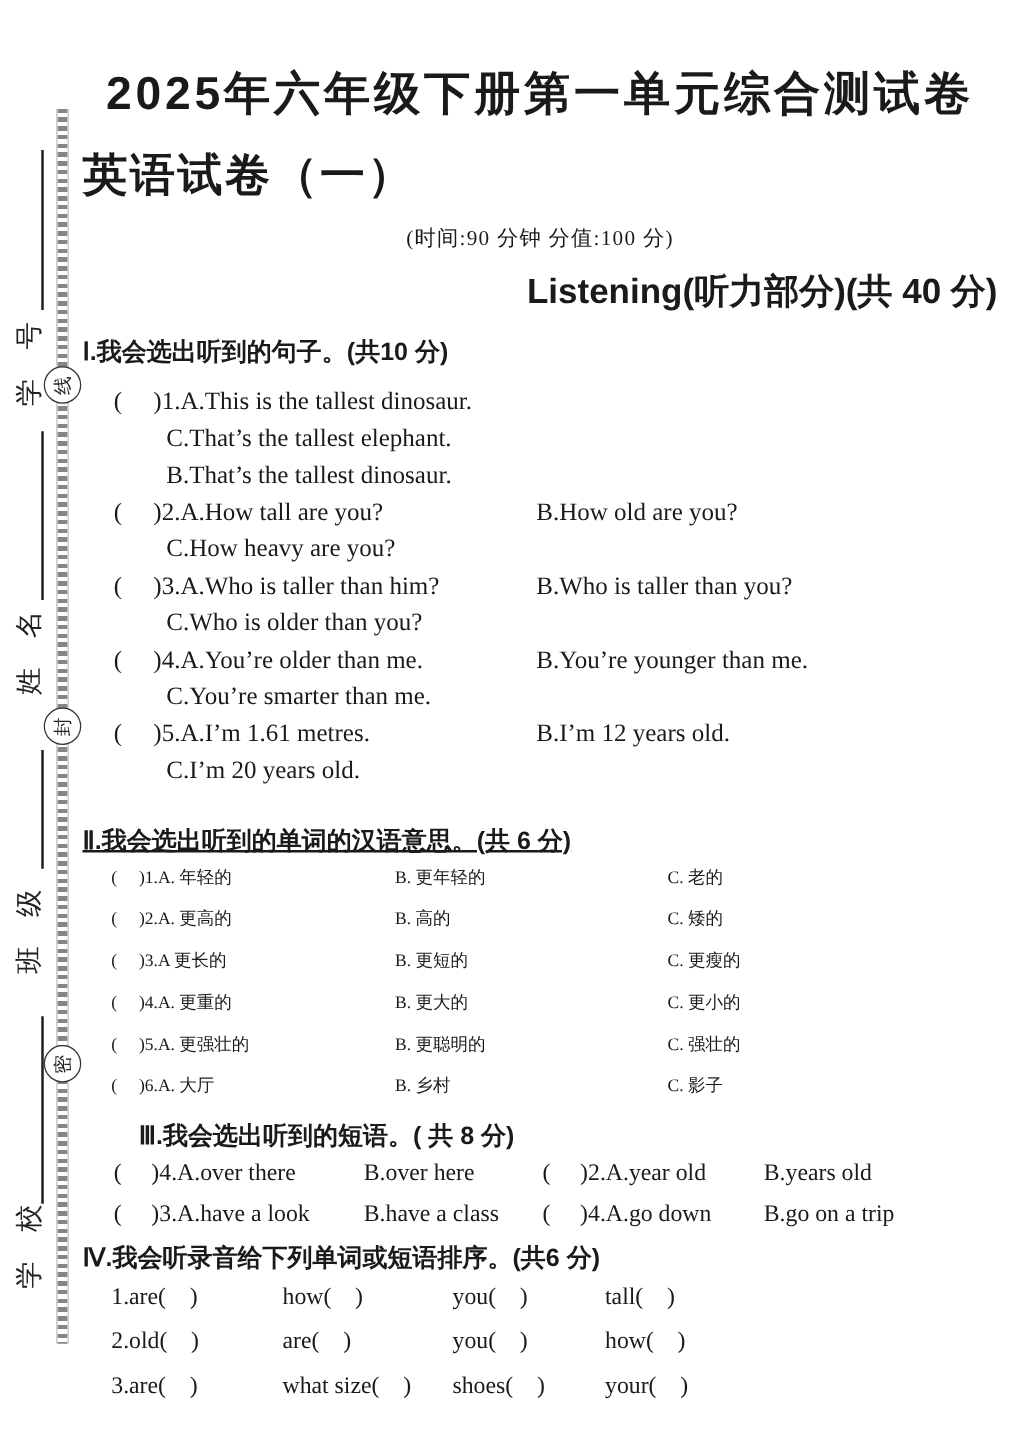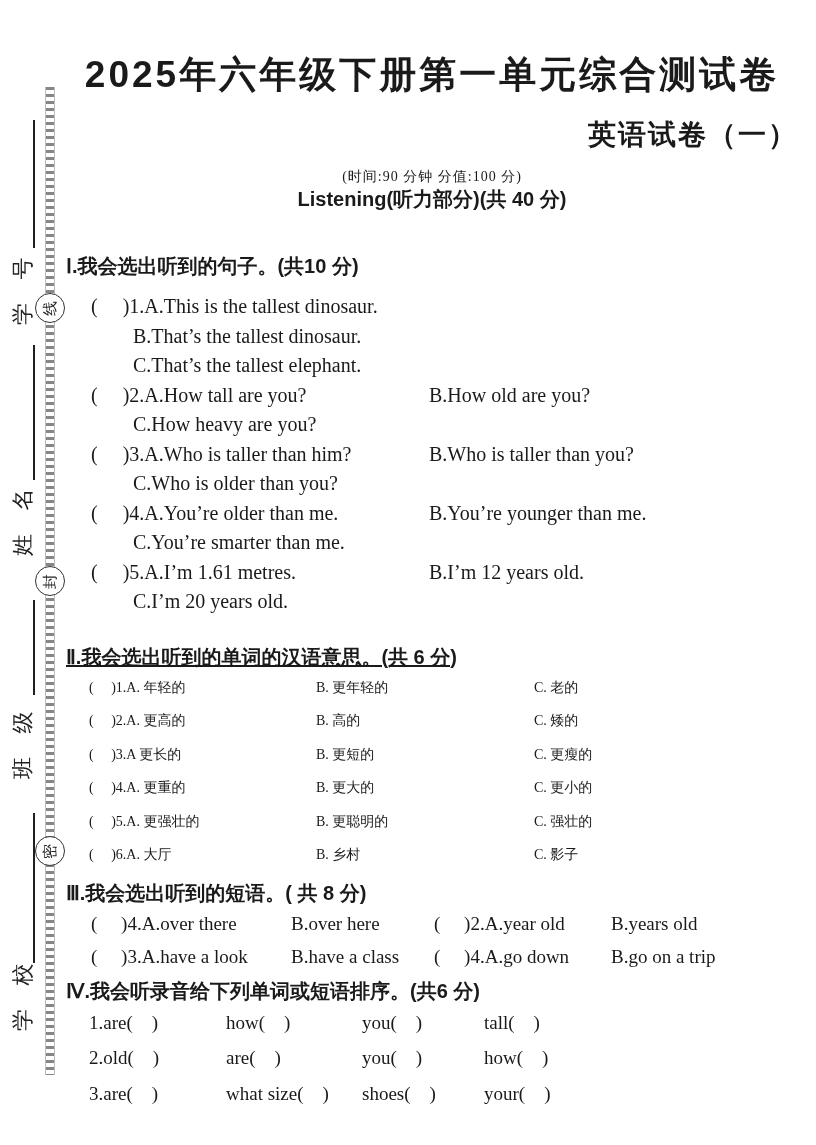--- a/index.html
+++ b/index.html
@@ -13,27 +13,27 @@
   .mlabel{position:absolute;width:70px;height:34px;transform:rotate(-90deg);
     text-align:center;font-size:22px;letter-spacing:9px;color:#222;
     font-family:"Liberation Serif",serif;white-space:pre;}
   .seal-circle{position:absolute;left:35px;width:28px;height:28px;border:1.5px solid #333;
     border-radius:50%;background:#fff;display:flex;align-items:center;justify-content:center;z-index:3;}
   .seal-circle span{display:block;transform:rotate(-90deg);font-size:15px;color:#222;}
   
   .content{position:absolute;left:66px;top:0;width:732px;}
   .title{margin-top:50px;font-size:37px;font-weight:bold;text-align:center;
     letter-spacing:3px;font-family:"Liberation Sans",sans-serif;}
-  .subtitle{margin-top:16px;font-size:28px;font-weight:bold;text-align:right;
+  .subtitle{margin-top:16px;font-size:36px;font-weight:bold;text-align:left;
     letter-spacing:2px;font-family:"Liberation Sans",sans-serif;}
-  .meta{margin-top:14px;font-size:14px;text-align:center;letter-spacing:1px;}
-  .listening{margin-top:0;font-size:20px;font-weight:bold;text-align:center;
+  .meta{margin-top:14px;font-size:17px;text-align:center;letter-spacing:1px;}
+  .listening{margin-top:12px;font-size:28px;font-weight:bold;text-align:right;
     font-family:"Liberation Sans",sans-serif;}
   .sec-h{font-size:20px;font-weight:bold;font-family:"Liberation Sans",sans-serif;}
-  .h1{margin-top:40px;} .h2{margin-top:27px;text-decoration:underline;} .h3{margin-top:8px;} .h4{margin-top:5px;}
+  .h1{margin-top:16px;} .h2{margin-top:27px;text-decoration:underline;} .h3{margin-top:8px;margin-left:45px;} .h4{margin-top:5px;}
   .ws{white-space:pre;}
   
   .s1line{font-size:20px;line-height:29.5px;padding-left:25px;}
   .s1line.first{margin-top:12px;}
   .s1line.sub{padding-left:67px;}
   .s1a{display:inline-block;width:338px;}
   
   .s2row{font-size:14px;line-height:33.5px;padding-left:23px;}
   .s2a{display:inline-block;width:227px;}
   .s2b{display:inline-block;width:218px;}
@@ -80,22 +80,22 @@
     <div class="title">2025年六年级下册第一单元综合测试卷</div>
     <div class="subtitle">英语试卷（一）</div>
     <div class="meta">(时间:90 分钟 分值:100 分)</div>
     <div class="listening">Listening(听力部分)(共 40 分)</div>
 
     <div class="sec-h h1">Ⅰ.我会选出听到的句子。(共10 分)</div>
 
     <div class="s1line first">
       <span class="ws">(　 )</span><span>1.A.This is the tallest dinosaur.</span>
     </div>
+    <div class="s1line sub">C.That’s the tallest elephant.</div>
     <div class="s1line sub">B.That’s the tallest dinosaur.</div>
-    <div class="s1line sub">C.That’s the tallest elephant.</div>
 
     <div class="s1line">
       <span class="s1a"><span class="ws">(　 )</span><span>2.A.How tall are you?</span></span><span>B.How old are you?</span>
     </div>
     <div class="s1line sub">C.How heavy are you?</div>
 
     <div class="s1line">
       <span class="s1a"><span class="ws">(　 )</span><span>3.A.Who is taller than him?</span></span><span>B.Who is taller than you?</span>
     </div>
     <div class="s1line sub">C.Who is older than you?</div>

